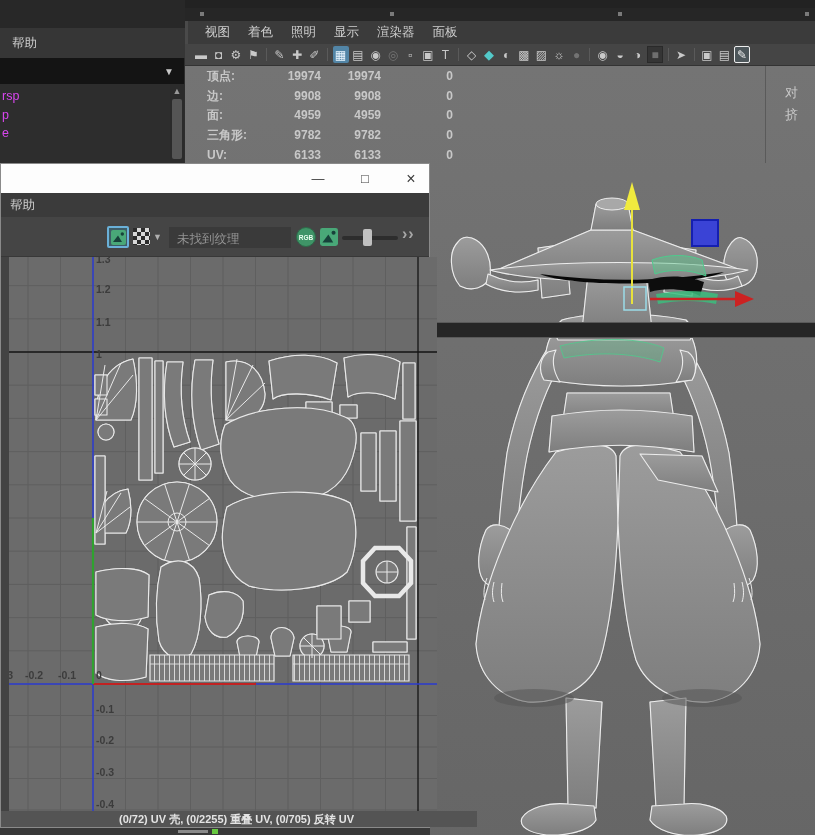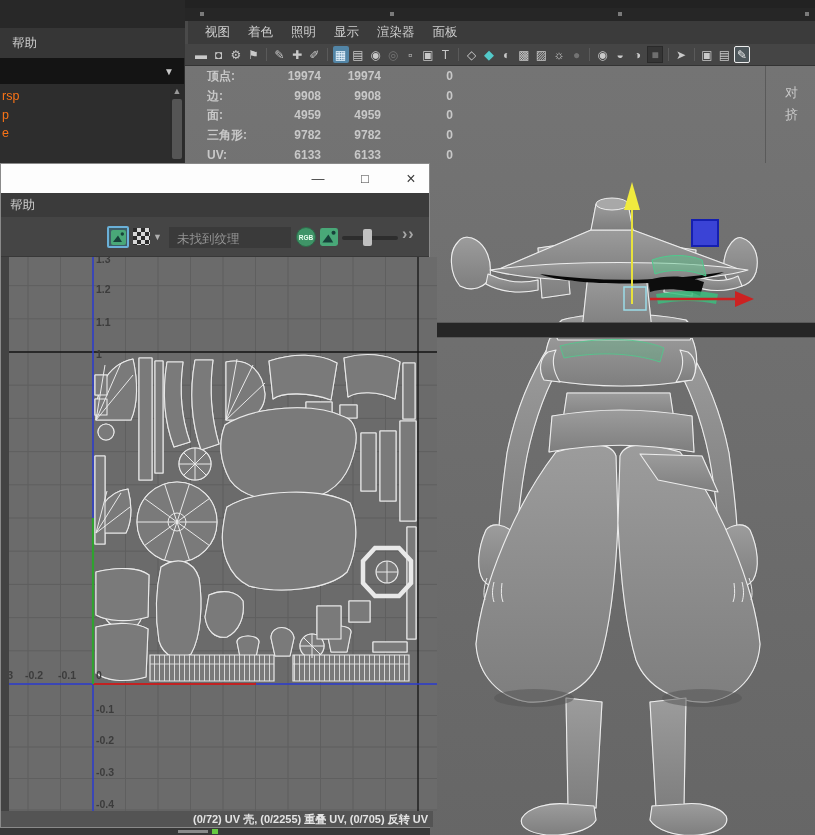--- a/index.html
+++ b/index.html
@@ -42,21 +42,21 @@
 
   
   #left-panel{left:0;top:0;width:185px;height:835px;background:#2d2d2d;z-index:5;}
   #lp-top{left:0;top:0;width:185px;height:28px;background:#282828;}
   #lp-menubar{left:0;top:28px;width:185px;height:30px;background:#363636;display:flex;
               align-items:center;padding-left:12px;box-sizing:border-box;}
   #lp-menubar span{color:#cfcfcf;font-size:12.5px;}
   #lp-dropdown{left:0;top:58px;width:184px;height:26px;background:#141414;display:flex;
                align-items:center;justify-content:flex-end;padding-right:10px;box-sizing:border-box;}
   #lp-dropdown .caret{color:#c8c8c8;font-size:10px;}
-  #lp-list{left:0;top:84px;width:170px;height:64px;color:#f97316;font-size:12.5px;
+  #lp-list{left:0;top:84px;width:170px;height:64px;color:#d946ef;font-size:12.5px;
            line-height:18.5px;padding:3px 0 0 2px;box-sizing:border-box;overflow:hidden;}
   #lp-scroll{left:170px;top:84px;width:14px;height:79px;background:#2b2b2b;}
   #lp-scroll .up{position:absolute;top:2px;left:0;width:14px;text-align:center;color:#999;font-size:9px;}
   #lp-scroll .thumb{position:absolute;top:15px;left:2px;width:10px;height:60px;background:#555;border-radius:2px;}
 
   
   #uv-window{left:0;top:163px;width:430px;height:665px;background:#434343;
              border:1px solid #8a8a8a;box-sizing:border-box;z-index:30;}
   #uv-titlebar{left:0;top:0;width:428px;height:29px;background:#fdfdfd;}
   .win-btn{position:absolute;top:0;width:34px;height:29px;display:flex;align-items:center;
@@ -77,23 +77,23 @@
                     color:#949494;font-size:12.5px;display:flex;align-items:flex-end;
                     padding-left:8px;box-sizing:border-box;}
   #uv-rgb-icon{left:295px;top:10px;width:20px;height:20px;border-radius:50%;background:#3f9467;
                color:#eaffef;font-size:6.5px;font-weight:bold;display:flex;align-items:center;
                justify-content:center;border:1px solid #2c6b49;box-sizing:border-box;}
   #uv-img2{left:319px;top:11px;width:18px;height:18px;border-radius:2px;}
   #uv-slider-track{left:341px;top:19px;width:56px;height:4px;background:#2d2d2d;border-radius:2px;}
   #uv-slider-handle{left:362px;top:12px;width:9px;height:17px;background:#c0c0c0;border-radius:2px;}
   #uv-chevrons{left:401px;top:8px;color:#a8a8a8;font-size:16px;font-weight:bold;letter-spacing:1px;}
   #uv-canvas{left:8px;top:93px;width:428px;height:554px;background:#6b6b6b;overflow:hidden;}
-  #uv-statusbar{left:0;top:647px;width:432px;height:16px;background:#545454;color:#e4e4e4;
+  #uv-statusbar{left:0;top:647px;width:476px;height:16px;background:#545454;color:#e4e4e4;
                 font-size:11px;font-weight:bold;display:flex;align-items:center;
-                justify-content:flex-end;padding-right:5px;box-sizing:border-box;}
+                justify-content:center;padding-right:5px;box-sizing:border-box;}
 
   #bottom-strip{left:0;top:828px;width:430px;height:7px;background:#383838;z-index:35;}
   #bottom-strip .bs1{position:absolute;left:178px;top:2px;width:30px;height:3px;background:#8a8a8a;}
   #bottom-strip .bs2{position:absolute;left:212px;top:1px;width:6px;height:5px;background:#66c83f;}
 </style>
 </head>
 <body>
 
 <div id="main-window" class="abs">
   <div id="top-strip" class="abs">

